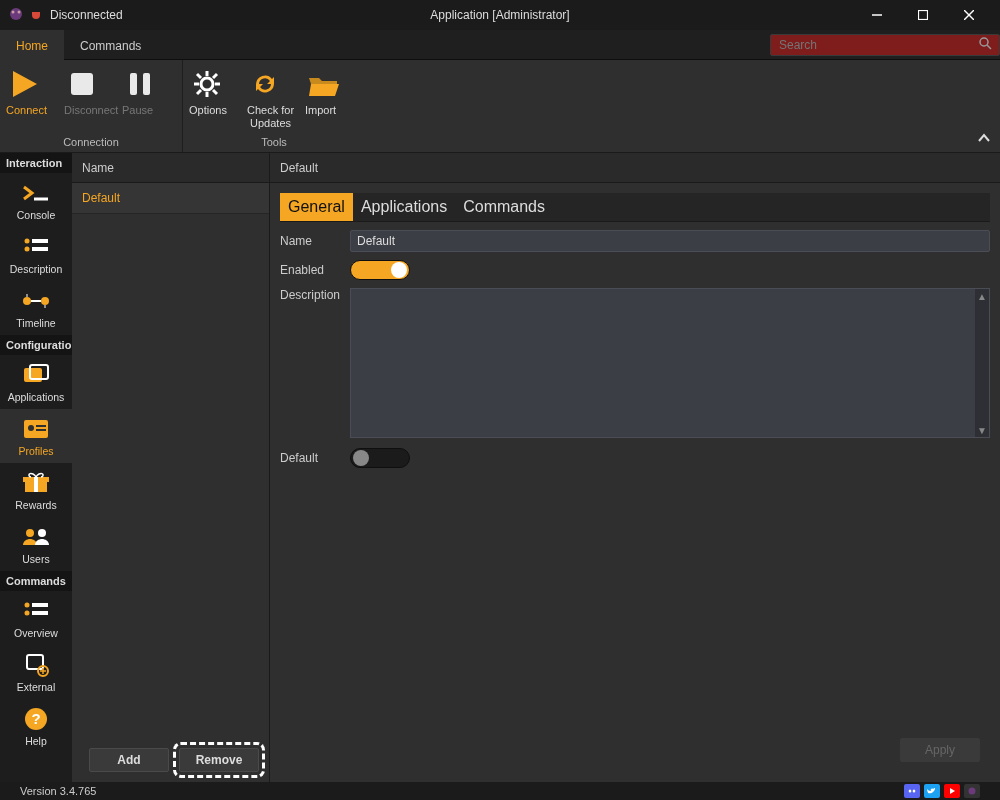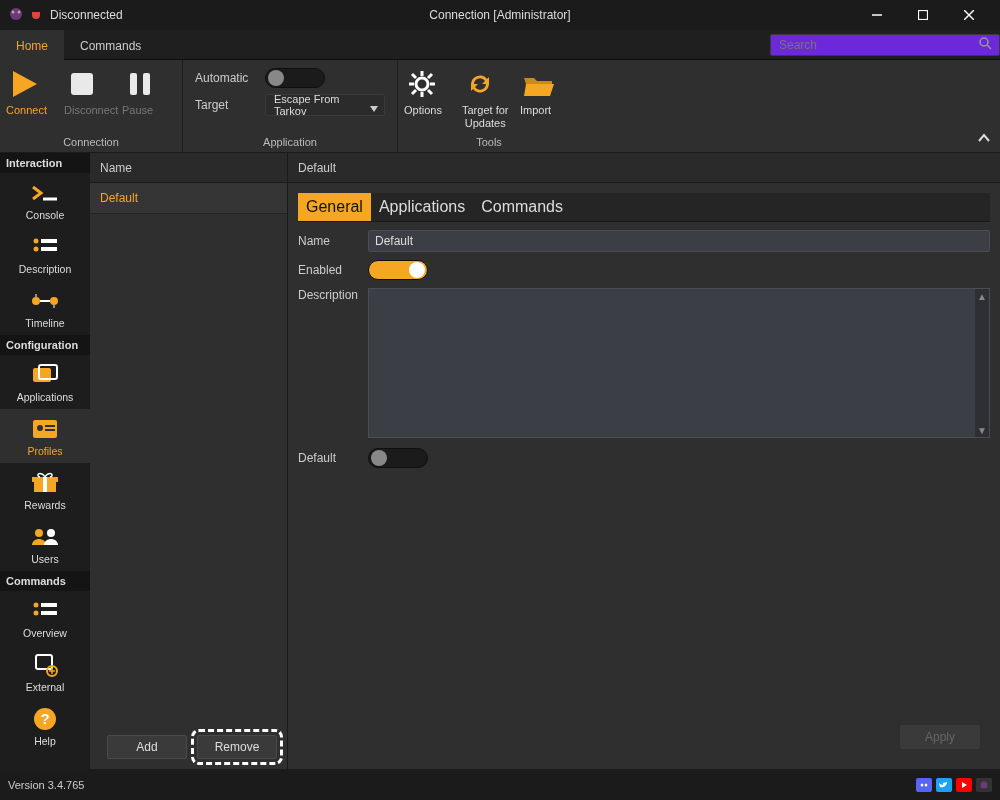--- a/index.html
+++ b/index.html
@@ -40,21 +40,21 @@
     padding: 16px 16px;
     display: flex;
     align-items: center;
     font-size: 12px;
     color: #ccc;
     cursor: pointer;
   }
   .menu-tab.active { background: #2f2f2f; color: #f5a623; border-bottom: 2px solid #f5a623; }
   .search-wrap { margin-left: auto; display: flex; align-items: center; padding-right: 8px; }
   .search-input {
-    background: #6d28d9;
+    background: #7f1d1d;
     border: 1px solid #3a3a3a;
     color: #ccc;
     height: 22px;
     width: 230px;
     padding: 0 24px 0 8px;
     font-size: 12px;
     border-radius: 2px;
   }
   .search-icon {
     margin-left: -22px;
@@ -102,21 +102,21 @@
     height: 22px; font-size: 11px; display:flex; align-items:center; padding:0 20px 0 8px; position:relative; width:120px; border-radius:2px;
   }
   .select .caret { position:absolute; right:6px; top:7px; }
   .ribbon-collapse {
     position: absolute; right: 10px; bottom: 6px; color: #ddd; cursor:pointer;
   }
   
   .main { flex: 1; display: flex; min-height: 0; }
   
   .sidebar {
-    width: 90px;
+    width: 72px;
     background: #1d1d1d;
     display: flex;
     flex-direction: column;
     overflow: hidden;
   }
   .side-section-header {
     background: #141414;
     color: #ddd;
     font-size: 11px;
     font-weight: bold;
@@ -151,21 +151,21 @@
   .list-body { flex:1; overflow:auto; }
   .list-row {
     padding: 8px 10px;
     font-size: 12px;
     color: #f5a623;
     background: #353535;
     border-bottom: 1px solid #252525;
     cursor: pointer;
   }
   .list-actions {
-    display: flex; gap: 10px; justify-content: flex-end; padding: 10px;
+    display: flex; gap: 10px; justify-content: flex-end; padding: 10px; font-weight: bold;
   }
   .btn {
     background: #3a3a3a;
     border: 1px solid #4a4a4a;
     color: #ddd;
     font-size: 12px;
     padding: 4px 0;
     width: 80px;
     text-align: center;
     cursor: pointer;
@@ -212,24 +212,24 @@
     position:absolute; right:0; top:0; bottom:0; width:14px; background:#2d2f35;
   }
   .textarea .scroll-up, .textarea .scroll-down {
     position:absolute; right:0; width:14px; height:14px; display:flex;align-items:center;justify-content:center;
     color:#888; font-size:10px;
   }
   .textarea .scroll-up{top:0;} .textarea .scroll-down{bottom:0;}
   .detail-actions { margin-top:auto; display:flex; justify-content:flex-end; padding:10px; }
   
   .status-bar {
-    height: 31px;
+    height: 18px;
     background: #1b1b1b;
     display: flex; align-items: center;
-    padding: 0 8px;
+    padding: 0 20px;
     font-size: 11px;
     color: #ccc;
     text-align: right;
   }
   .status-icons-right { margin-left:auto; display:flex; gap:4px; align-items:center; }
   .sicon-box { width:16px; height:14px; border-radius:2px; display:flex;align-items:center;justify-content:center; font-size:9px;color:#fff; }
 </style>
 </head>
 <body>
 
@@ -242,21 +242,21 @@
           <circle cx="11" cy="6" r="1.5" fill="#c9a"></circle>
         </svg>
     </span>
     <span>
       <svg width="16" height="16">
           <path d="M6 2v4M10 2v4M4 6h8v3a4 4 0 01-8 0V6z" fill="#d9493a"></path>
         </svg>
     </span>
   </div>
   <span class="status-text">Disconnected</span>
-  <div class="title">Connection [Administrator]</div>
+  <div class="title">Application [Administrator]</div>
   <div class="window-controls">
     <div class="window-btn">
         <svg width="10" height="10">
           <line x1="0" y1="5" x2="10" y2="5" stroke="#fff" stroke-width="1.5"></line>
         </svg>
       </div>
     <div class="window-btn">
         <svg width="10" height="10">
           <rect x="0.5" y="0.5" width="9" height="9" fill="none" stroke="#fff" stroke-width="1.2"></rect>
         </svg>
@@ -311,42 +311,20 @@
               <rect x="17" y="3" width="7" height="22" rx="2" fill="#e9e9e9"></rect>
             </svg>
           </div>
         <div class="lbl">Pause</div>
       </div>
     </div>
     <div class="ribbon-group-label">Connection</div>
   </div>
 
 
-  <div class="ribbon-group">
-    <div class="ribbon-group-content">
-      <div class="form-rows">
-        <div class="form-row">
-          <div class="flabel">Automatic</div>
-          <div class="toggle">
-              <div class="knob"></div>
-            </div>
-        </div>
-        <div class="form-row">
-          <div class="flabel">Target</div>
-          <div class="select">
-            <span>Escape From Tarkov</span>
-            <span class="caret"><svg width="8" height="6">
-                  <polygon points="0,0 8,0 4,6" fill="#ccc"></polygon>
-                </svg></span>
-          </div>
-        </div>
-      </div>
-    </div>
-    <div class="ribbon-group-label">Application</div>
-  </div>
 
   <div class="ribbon-group" style="border-right:none;">
     <div class="ribbon-group-content">
       <div class="big-btn">
         <div class="icon">
             <svg width="30" height="30">
               <circle cx="15" cy="15" r="6" fill="none" stroke="#fff" stroke-width="3"></circle>
               <g stroke="#fff" stroke-width="3">
                 <line x1="15" y1="2" x2="15" y2="7"></line>
                 <line x1="15" y1="23" x2="15" y2="28"></line>
@@ -361,21 +339,21 @@
           </div>
         <div class="lbl">Options</div>
       </div>
       <div class="big-btn">
         <div class="icon">
             <svg width="30" height="30">
               <path d="M6 15a9 9 0 0116-5l2-2v7h-7l3-3a6 6 0 00-11 3" fill="#f5a623"></path>
               <path d="M24 15a9 9 0 01-16 5l-2 2v-7h7l-3 3a6 6 0 0011-3" fill="#f5a623"></path>
             </svg>
           </div>
-        <div class="lbl" style="white-space:pre-line">Target for
+        <div class="lbl" style="white-space:pre-line">Check for
 Updates</div>
       </div>
       <div class="big-btn">
         <div class="icon">
             <svg width="32" height="28">
               <path d="M2 8h10l3 3h15v3H4z" fill="#c8891d"></path>
               <path d="M4 14h28l-4 12H2z" fill="#f5a623"></path>
             </svg>
           </div>
         <div class="lbl">Import</div>

